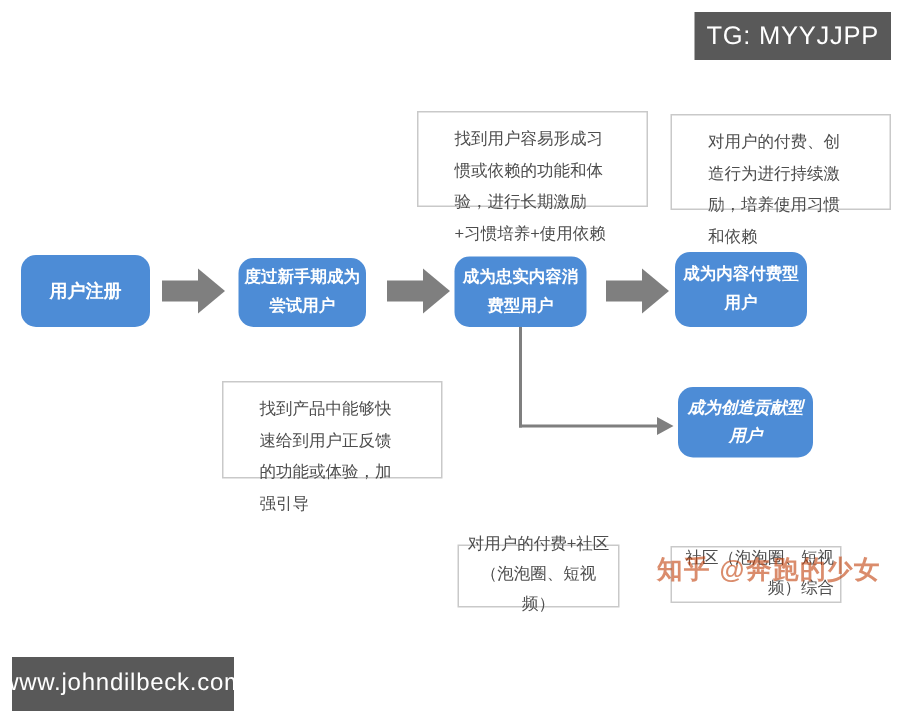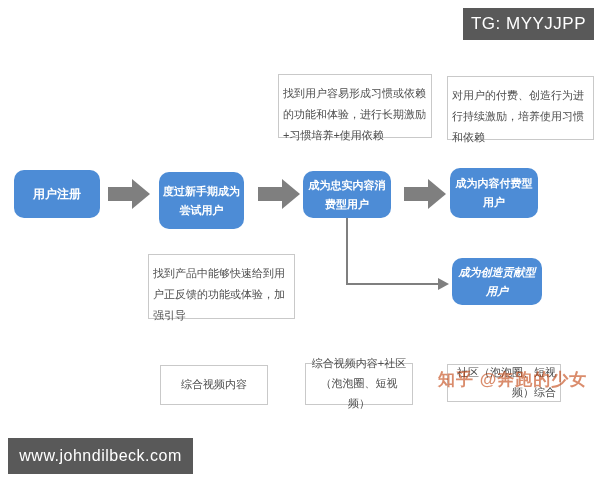--- a/index.html
+++ b/index.html
@@ -6,41 +6,41 @@
   #canvas{
     position:relative;width:600px;height:480px;background:#ffffff;overflow:hidden;
     font-family:"Liberation Sans","DejaVu Sans",sans-serif;
   }
   .badge{
     position:absolute;background:#595959;color:#ffffff;
     display:flex;align-items:center;justify-content:center;
     font-size:17px;letter-spacing:0.5px;
   }
   #tg-badge{left:463px;top:8px;width:131px;height:32px;}
-  #site-badge{left:8px;top:438px;width:185px;height:36px;font-size:16px;}
+  #site-badge{left:8px;top:438px;width:148px;height:36px;font-size:16px;}
   .node{
     position:absolute;background:#4d8cd6;border-radius:10px;color:#ffffff;
     display:flex;align-items:center;justify-content:center;text-align:center;
     font-size:11px;font-weight:bold;line-height:1.7;padding:2px;box-sizing:border-box;
   }
   #node-1{left:14px;top:170px;width:86px;height:48px;font-size:12px;}
-  #node-2{left:159px;top:172px;width:85px;height:57px;}
+  #node-2{left:159px;top:172px;width:85px;height:46px;}
   #node-3{left:303px;top:171px;width:88px;height:47px;}
   #node-4{left:450px;top:168px;width:88px;height:50px;}
   #node-5{left:452px;top:258px;width:90px;height:47px;font-style:italic;}
   .block-arrow{position:absolute;width:42px;height:30px;}
   .block-arrow .shaft{position:absolute;left:0;top:8px;width:24px;height:14px;background:#7f7f7f;}
   .block-arrow .head{position:absolute;left:24px;top:0;width:0;height:0;
     border-top:15px solid transparent;border-bottom:15px solid transparent;border-left:18px solid #7f7f7f;}
   #arrow-1{left:108px;top:179px;}
   #arrow-2{left:258px;top:179px;}
   #arrow-3{left:404px;top:179px;}
   .note{
     position:absolute;background:#ffffff;border:1px solid #c9c9c9;
-    color:#4d4d4d;font-size:11px;line-height:1.9;padding:8px 4px;box-sizing:border-box;
+    color:#4d4d4d;font-size:11px;line-height:1.9;padding:8px 24px;box-sizing:border-box;
     text-align:left;
   }
   #note-habit{left:278px;top:74px;width:154px;height:64px;}
   #note-payment{left:447px;top:76px;width:147px;height:64px;}
   #note-feedback{left:136px;top:254px;width:147px;height:65px;margin-left:12px;}
   .stage-box{
     position:absolute;background:#ffffff;border:1px solid #c9c9c9;
     color:#4d4d4d;font-size:11px;line-height:1.8;box-sizing:border-box;
     display:flex;align-items:center;justify-content:center;text-align:center;padding:2px 4px;
   }
@@ -84,21 +84,20 @@
   </div>
   <div class="block-arrow" id="arrow-3">
     <div class="shaft"></div>
     <div class="head"></div>
   </div>
 
   <div class="line" id="conn-vert"></div>
   <div class="line" id="conn-horiz"></div>
   <div id="conn-head"></div>
 
-  <div class="stage-box" id="stage-box-1">综合视频内容</div>
-  <div class="stage-box" id="stage-box-2">综合视频内容+社区（泡泡圈、短视频）</div>
+  <div class="stage-box" id="stage-box-2">对用户的付费+社区（泡泡圈、短视频）</div>
   <div class="stage-box" id="stage-box-3">社区（泡泡圈、短视频）综合</div>
 
   <div id="watermark">知乎 @奔跑的少女</div>
 
   <div class="badge" id="site-badge">www.johndilbeck.com</div>
 
 </div>
 
 </body></html>

